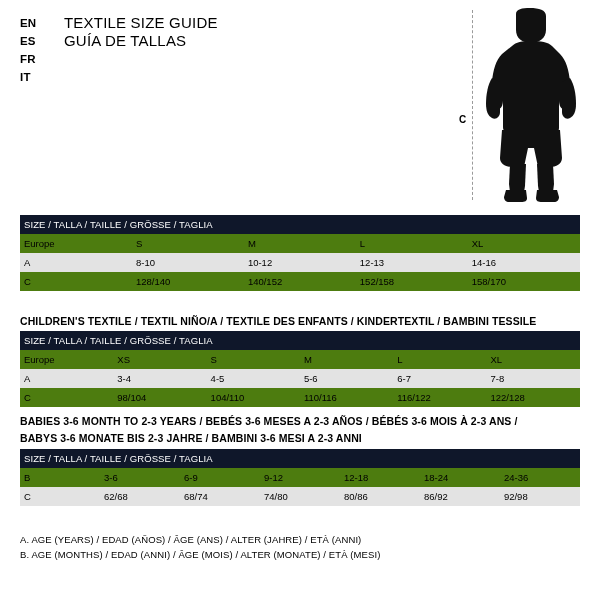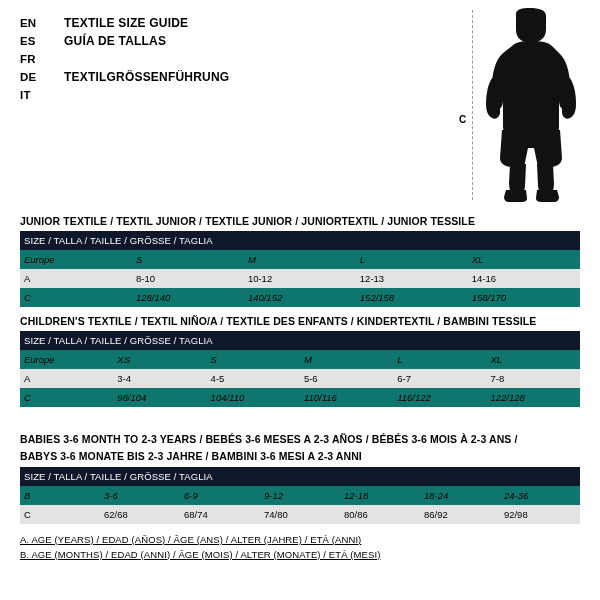--- a/index.html
+++ b/index.html
@@ -34,22 +34,22 @@
     height: 18px;
     line-height: 18px;
   }
   .lang-code {
     width: 44px;
     font-size: 11.5px;
     font-weight: bold;
     letter-spacing: 0.2px;
   }
   .lang-title {
-    font-size: 12px;
-    font-weight: bold;
+    font-size: 15px;
+    font-weight: normal;
     letter-spacing: 0.2px;
   }
 
   
   .figure-area {
     position: absolute;
     top: 8px;
     left: 450px;
     width: 140px;
     height: 195px;
@@ -108,61 +108,55 @@
     background: #0f172a;
     color: #ffffff;
     font-size: 9.5px;
     font-weight: normal;
     letter-spacing: 0.1px;
   }
   tr.alt-row td {
     background: #e3e3e3;
   }
   tr.plain-row td {
-    background: #0f766e;
-    font-style: italic;
+    background: #4d7c0f;
   }
   .col-label {
     width: 88px;
   }
 
   
   .legend {
     position: absolute;
     left: 20px;
     top: 533px;
     width: 560px;
   }
   .legend-line {
     font-size: 9.5px;
     line-height: 14.5px;
     letter-spacing: 0.1px;
-    text-decoration: underline;
   }
 </style>
 </head>
 <body>
 
 <div class="page">
 
   <div class="header">
     <div class="lang-row">
       <span class="lang-code">EN</span>
       <span class="lang-title">TEXTILE SIZE GUIDE</span>
     </div>
     <div class="lang-row">
       <span class="lang-code">ES</span>
       <span class="lang-title">GUÍA DE TALLAS</span>
     </div>
     <div class="lang-row">
       <span class="lang-code">FR</span>
-    </div>
-    <div class="lang-row">
-      <span class="lang-code">DE</span>
-      <span class="lang-title">TEXTILGRÖSSENFÜHRUNG</span>
     </div>
     <div class="lang-row">
       <span class="lang-code">IT</span>
     </div>
   </div>
 
   <div class="figure-area">
     <div class="dashed-line"></div>
     <div class="c-label">C</div>
     <svg class="figure-svg" width="108" height="195" viewBox="0 0 108 195">
@@ -183,21 +177,20 @@
         <path d="M55 156 L71 156 L72 176 L71 184 L57 184 L56 178 Z"></path>
 
         <path d="M24 182 L44 182 L45 190 C45 193 43 194 39 194 L27 194 C24 194 22 192 22 189 Z"></path>
 
         <path d="M55 182 L75 182 L77 189 C77 192 75 194 72 194 L60 194 C56 194 54 193 54 190 Z"></path>
       </g>
     </svg>
   </div>
 
   <div class="section" style="top:215px;">
-    <div class="section-title">JUNIOR TEXTILE / TEXTIL JUNIOR / TEXTILE JUNIOR / JUNIORTEXTIL / JUNIOR TESSILE</div>
     <table class="size-table">
       <tbody>
         <tr class="head-row">
           <td class="col-label" colspan="5">SIZE / TALLA / TAILLE / GRÖSSE / TAGLIA</td>
         </tr>
         <tr class="plain-row">
           <td class="col-label">Europe</td>
           <td>S</td>
           <td>M</td>
           <td>L</td>
@@ -249,21 +242,21 @@
           <td>98/104</td>
           <td>104/110</td>
           <td>110/116</td>
           <td>116/122</td>
           <td>122/128</td>
         </tr>
       </tbody>
     </table>
   </div>
 
-  <div class="section" style="top:433px;">
+  <div class="section" style="top:415px;">
     <div class="section-title two-line">BABIES 3-6 MONTH TO 2-3 YEARS / BEBÉS 3-6 MESES A 2-3 AÑOS / BÉBÉS 3-6 MOIS À 2-3 ANS /</div>
     <div class="section-title two-line">BABYS 3-6 MONATE BIS 2-3 JAHRE / BAMBINI 3-6 MESI A 2-3 ANNI</div>
     <table class="size-table">
       <tbody>
         <tr class="head-row">
           <td class="col-label" colspan="7">SIZE / TALLA / TAILLE / GRÖSSE / TAGLIA</td>
         </tr>
         <tr class="plain-row">
           <td class="col-label">B</td>
           <td>3-6</td>

